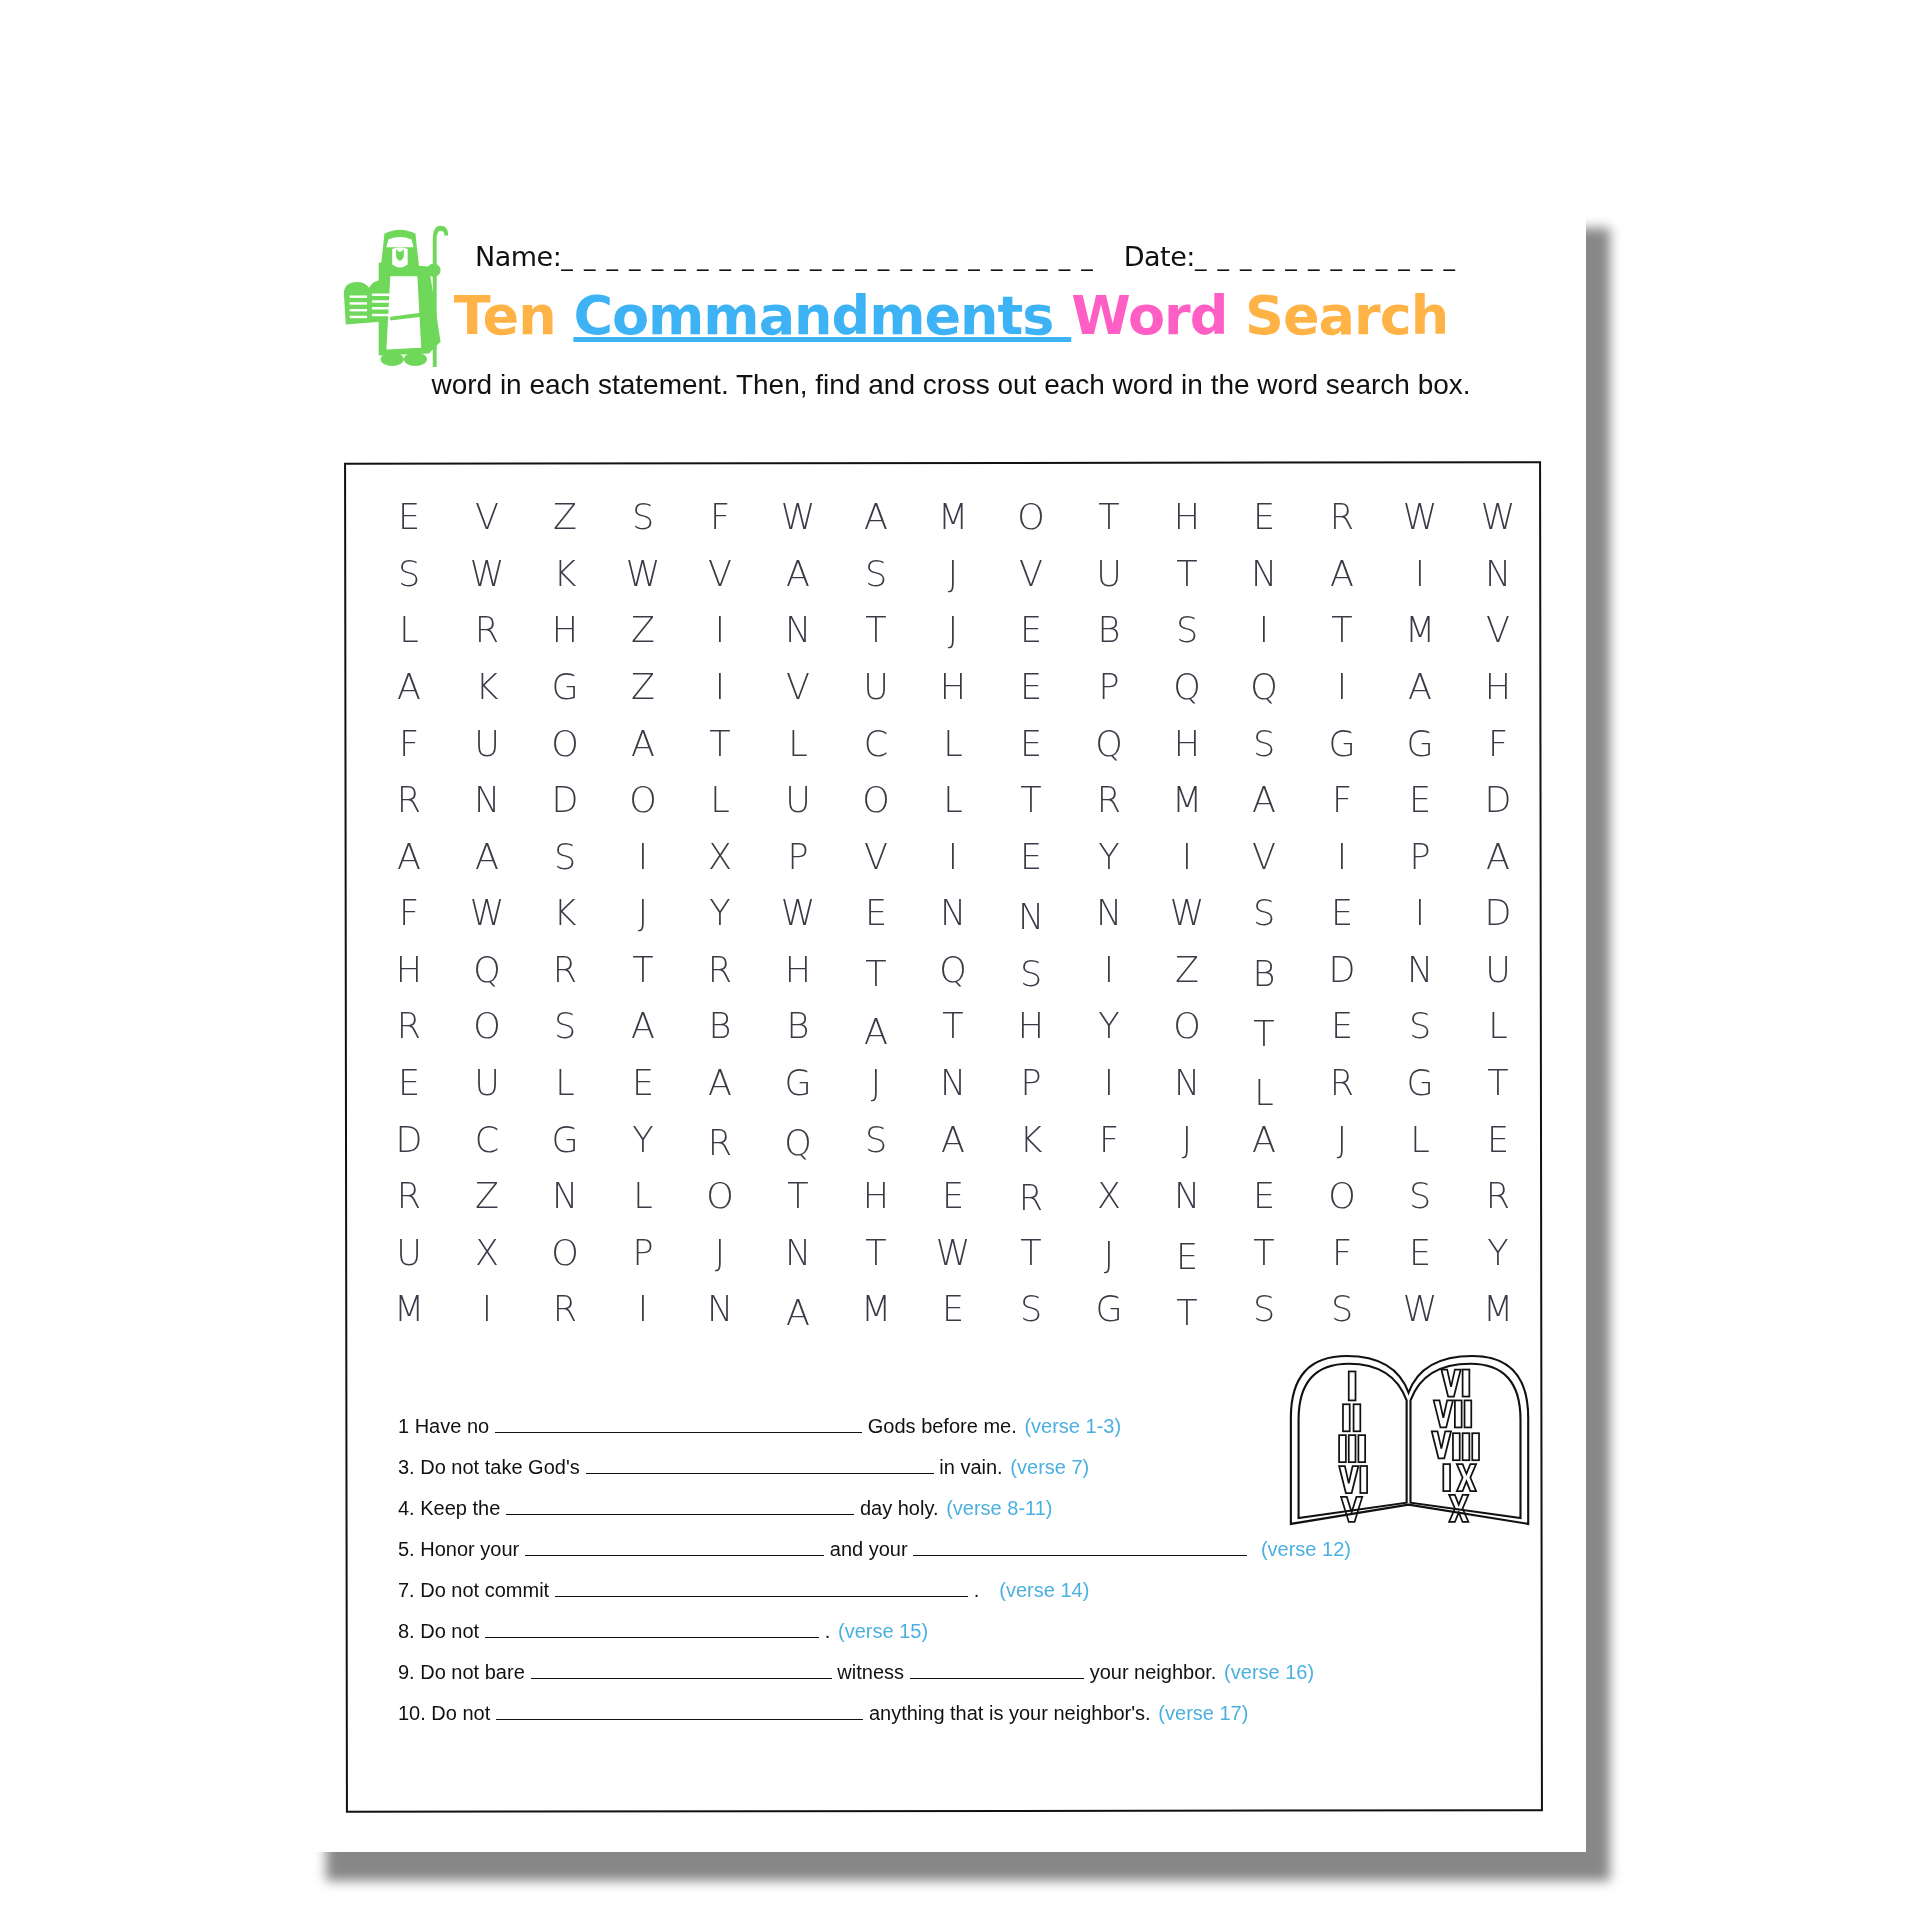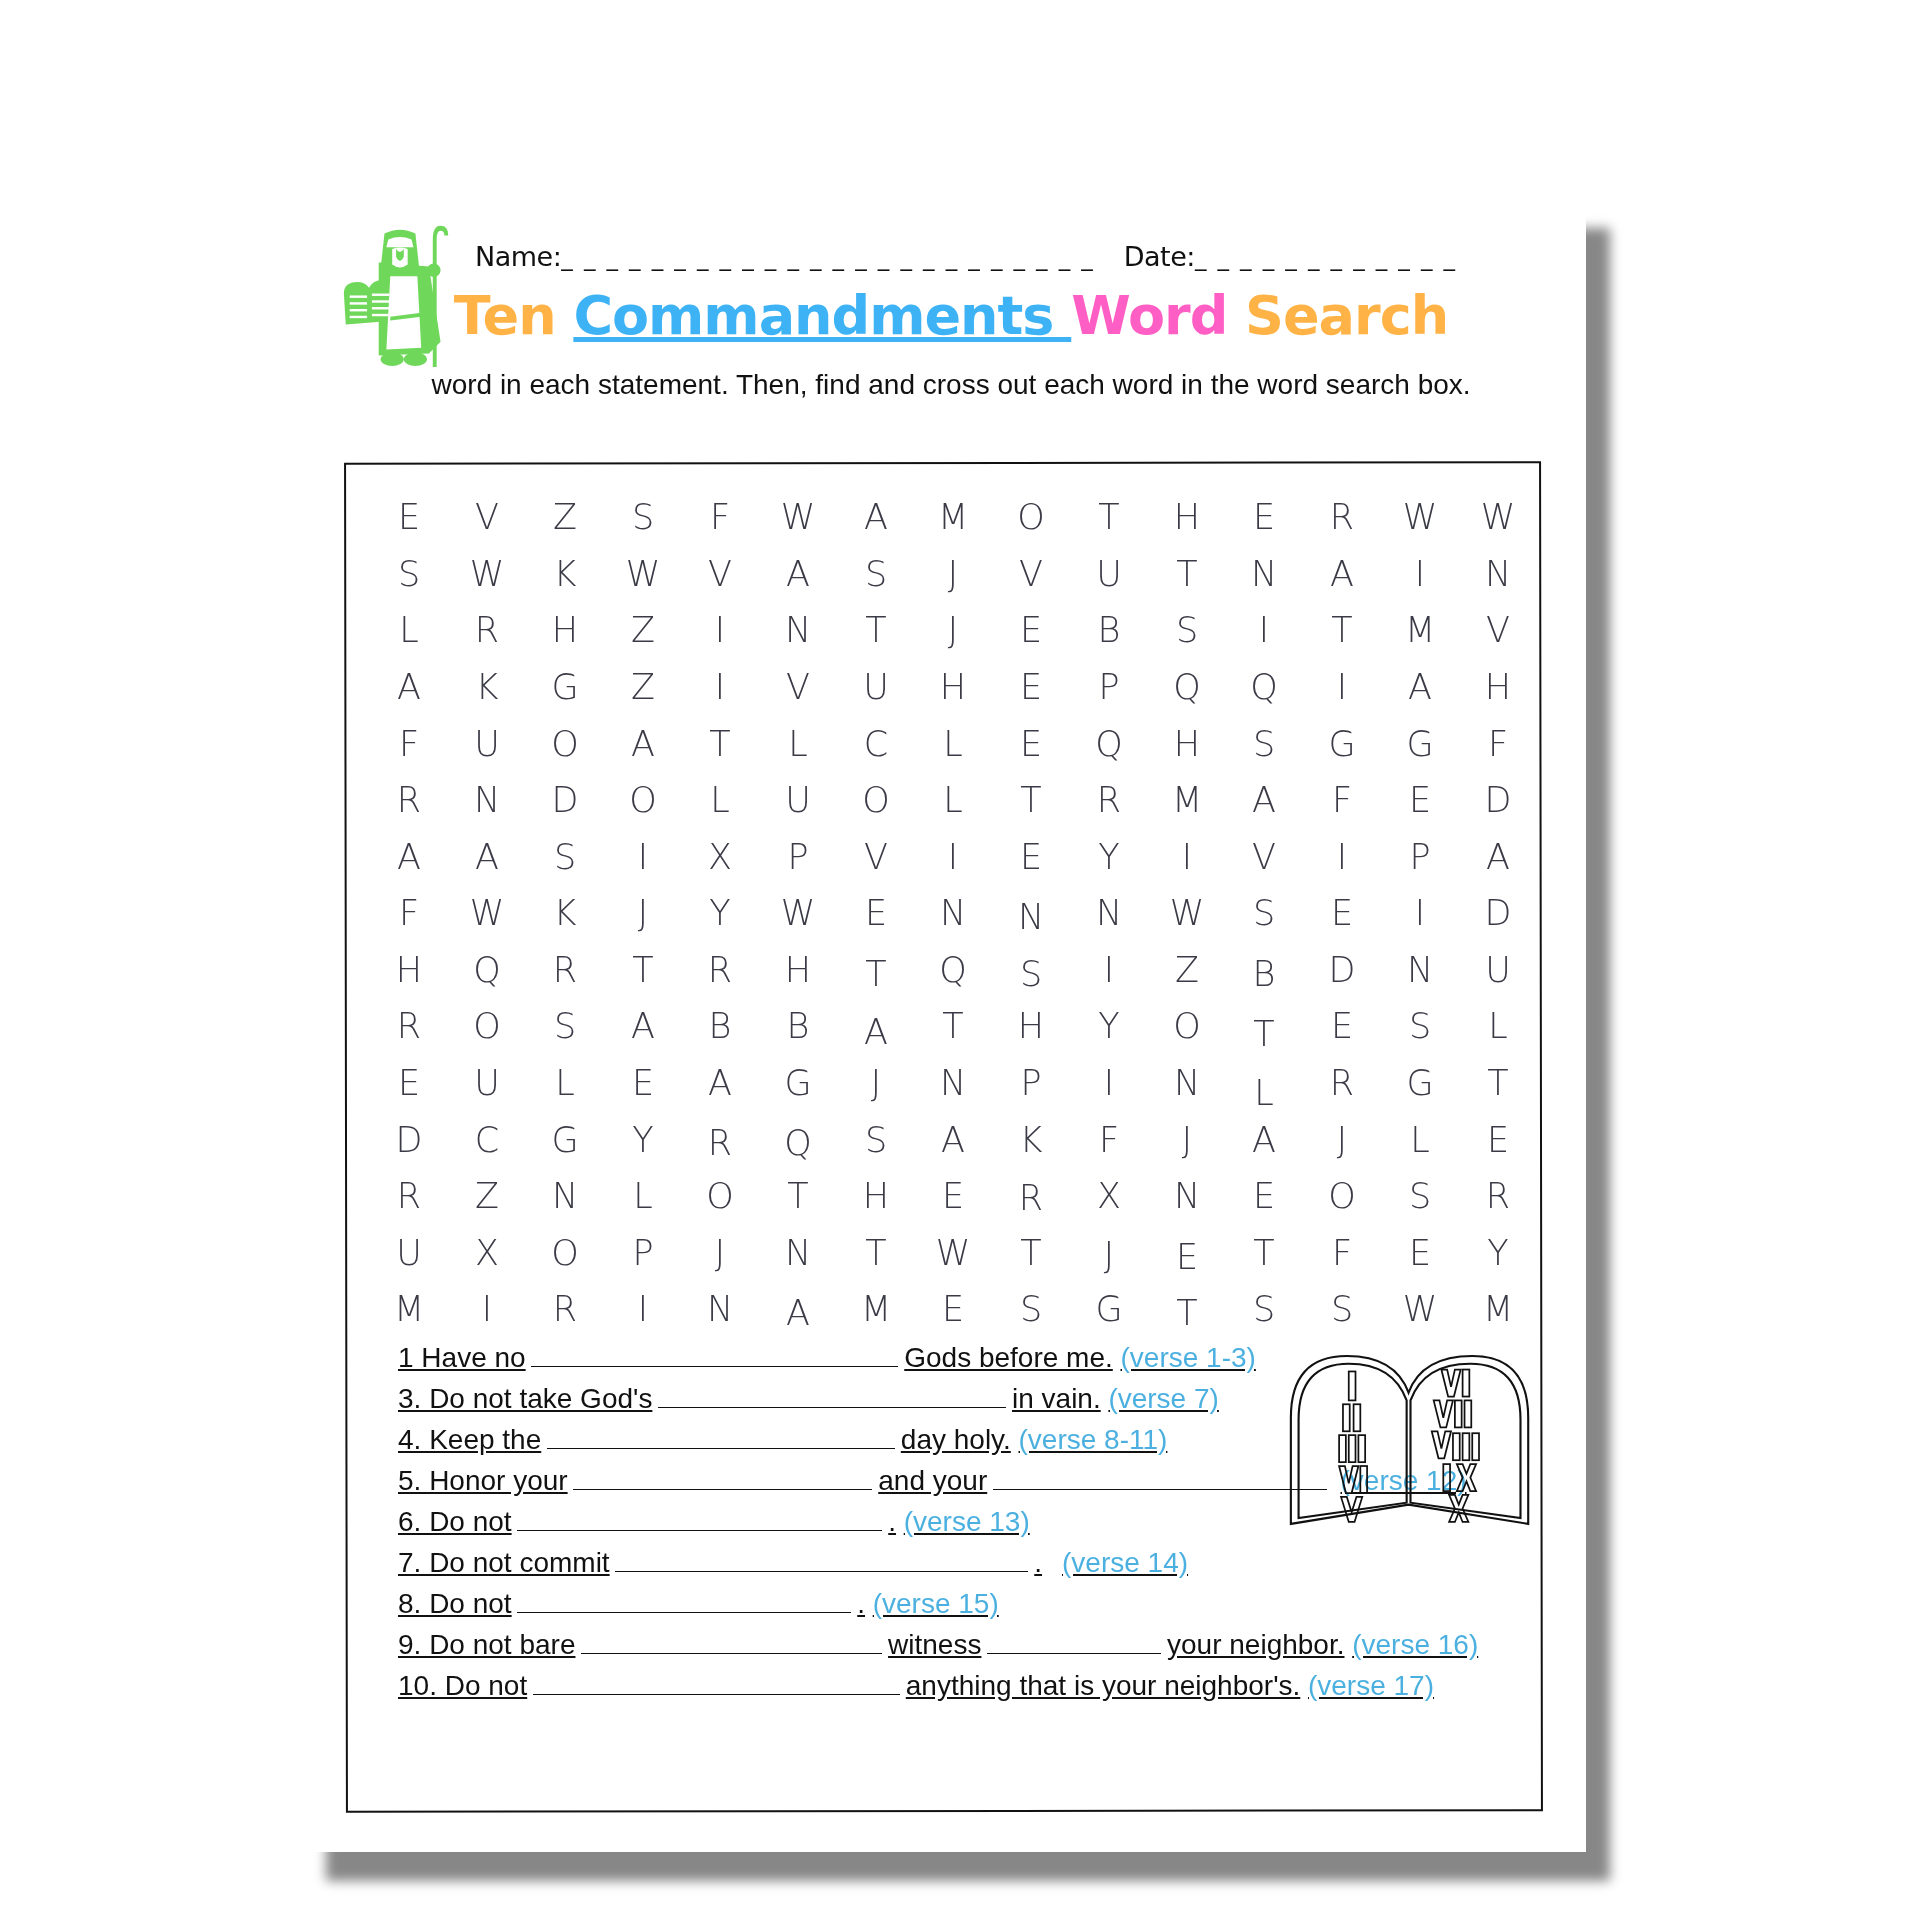--- a/index.html
+++ b/index.html
@@ -7,21 +7,21 @@
   .page-shadow { position: absolute; left: 326px; top: 228px; width: 1284px; height: 1653px; background: #878787; filter: blur(5.8px); }
   .page { position: absolute; left: 290px; top: 193px; width: 1296px; height: 1659px; background: #ffffff; }
   .moses { position: absolute; left: 340px; top: 220px; width: 116px; height: 149px; }
   .name-row { position: absolute; left: 475px; top: 241px; font-family: "DejaVu Sans", sans-serif; font-size: 27px; color: #111; white-space: nowrap; letter-spacing: -0.5px; }
   .name-row .dashes { letter-spacing: 1.9px; font-size: 23px; }
   .name-row .gap { display: inline-block; width: 29px; }
   .title { position: absolute; left: 0; width: 1902px; top: 284px; text-align: center; font-family: "DejaVu Sans", sans-serif; font-weight: bold; font-size: 54px; letter-spacing: -1px; white-space: nowrap; }
   .instructions { position: absolute; left: 0; width: 1902px; top: 367px; text-align: center; font-size: 28px; line-height: 35px; color: #111; }
   .frame { position: absolute; left: 345px; top: 462px; width: 1197px; height: 1350px; border: 2.9px solid #111; box-sizing: border-box; transform: rotate(-0.08deg); }
   .cell { position: absolute; width: 58px; margin-left: -29px; text-align: center; font-family: "DejaVu Sans", sans-serif; font-size: 35px; color: #3b3b47; line-height: 39px; font-weight: 300; }
-  .sentences { position: absolute; left: 398px; top: 1338px; font-size: 28px; color: #111; text-decoration: underline; }
+  .sentences { position: absolute; left: 398px; top: 1407px; font-size: 20px; color: #111; }
   .sentence { height: 41px; line-height: 39px; white-space: nowrap; }
   .blank { display: inline-block; border-bottom: 1.9px solid #111; height: 25px; vertical-align: baseline; margin: 0 5.8px; }
   .verse { color: #4bb0e0; }
   .tablets { position: absolute; left: 1287px; top: 1350px; width: 247px; height: 178px; }
 </style>
 </head>
 <body>
 
 <div class="page-shadow"></div>
 <div class="page"></div>
@@ -74,21 +74,20 @@
 </div>
 
 <div class="frame"></div>
 <div class="grid-layer" id="grid"></div>
 
 <div class="sentences" id="sentences">
     <div class="sentence"><span class="stext">1 Have no</span><span class="blank" style="width: 367px;"></span><span class="stext">Gods before me.</span><span class="verse" style="margin-left: 7.7px;">(verse 1-3)</span></div>
     <div class="sentence"><span class="stext">3. Do not take  God's</span><span class="blank" style="width: 348px;"></span><span class="stext">in vain.</span><span class="verse" style="margin-left: 7.7px;">(verse 7)</span></div>
     <div class="sentence"><span class="stext">4. Keep the</span><span class="blank" style="width: 348px;"></span><span class="stext">day holy.</span><span class="verse" style="margin-left: 7.7px;">(verse 8-11)</span></div>
     <div class="sentence"><span class="stext">5. Honor your</span><span class="blank" style="width: 299px;"></span><span class="stext">and your</span><span class="blank" style="width: 334px;"></span><span class="verse" style="margin-left: 7.7px;">(verse 12)</span></div>
-    <div class="sentence"><span class="stext">6. Do not</span><span class="blank" style="width: 365px;"></span><span class="stext">.</span><span class="verse" style="margin-left: 7.7px;">(verse 13)</span></div>
     <div class="sentence"><span class="stext">7. Do not  commit</span><span class="blank" style="width: 413px;"></span><span class="stext">.</span><span class="verse" style="margin-left: 20px;">(verse 14)</span></div>
     <div class="sentence"><span class="stext">8. Do not</span><span class="blank" style="width: 334px;"></span><span class="stext">.</span><span class="verse" style="margin-left: 7.7px;">(verse 15)</span></div>
     <div class="sentence"><span class="stext">9. Do not bare</span><span class="blank" style="width: 301px;"></span><span class="stext">witness</span><span class="blank" style="width: 174px;"></span><span class="stext">your neighbor.</span><span class="verse" style="margin-left: 7.7px;">(verse 16)</span></div>
     <div class="sentence"><span class="stext">10. Do not</span><span class="blank" style="width: 367px;"></span><span class="stext">anything that is your neighbor's.</span><span class="verse" style="margin-left: 7.7px;">(verse 17)</span></div>
   </div>
 
 <svg class="tablets" viewBox="0 0 256 184">
   <g fill="none" stroke="#111" stroke-width="2.2">
     <path d="M4 180 L4 70 Q4 6 62 6 Q112 6 126 44 Q140 6 192 6 Q250 6 250 70 L250 180 L126 160 Z"></path>
     <path d="M12 174 L12 72 Q12 14 64 14 Q110 14 124 52 L124 158 Z"></path>

